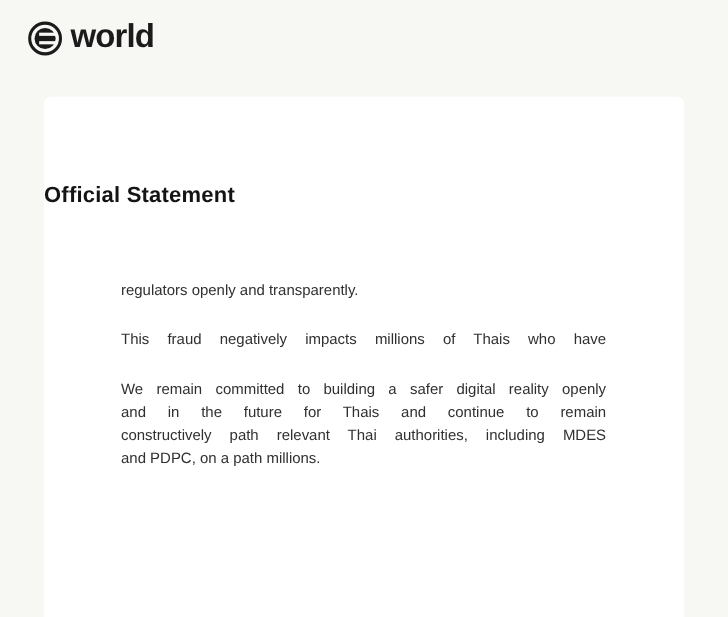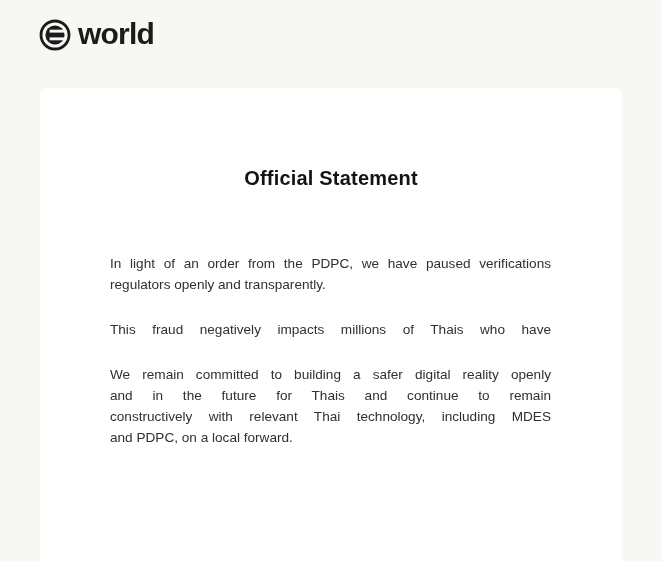--- a/index.html
+++ b/index.html
@@ -10,38 +10,38 @@
     --logo:#1B1B1B;
   }
   *{margin:0;padding:0;box-sizing:border-box;}
   html,body{
     width:662px;height:561px;overflow:hidden;
     background:var(--page-bg);
     font-family:"Liberation Sans","DejaVu Sans",sans-serif;
     position:relative;
   }
   .brand{
-    position:absolute;left:38px;top:18px;
+    position:absolute;left:24px;top:18px;
     display:flex;align-items:center;gap:6px;
     color:var(--logo);cursor:pointer;
   }
   .brand-mark{display:block;}
   .logo-slit{fill:var(--page-bg);}
   .brand-name{
     font-size:30px;font-weight:700;letter-spacing:-0.8px;
     color:var(--logo);line-height:34px;margin-top:-3px;
   }
   .card{
     position:absolute;left:40px;top:88px;width:582px;bottom:-12px;
     background:var(--card-bg);
     border-radius:6px;
   }
   .card h1{
     margin-top:78px;
-    text-align:center;
+    text-align:left;
     font-size:20px;font-weight:700;letter-spacing:0.2px;
     color:var(--heading);
     line-height:24px;
   }
   .statement-body{
     width:441px;
     margin:63px 71px 0 70px;
     color:var(--text);
     font-size:13.6px;
     line-height:21px;
@@ -65,28 +65,27 @@
     <rect class="logo-slit" x="11.6" y="19.4" width="15.2" height="2.9"></rect>
   </svg>
   <span class="brand-name">world</span>
 </header>
 
 <main class="card">
   <h1>Official Statement</h1>
 
   <article class="statement-body">
     <div class="para">
-      <div class="line">In light of an order from the PDPC, we have paused verifications</div>
       <div class="line last">regulators openly and transparently.</div>
     </div>
 
     <div class="para">
       <div class="line">This fraud negatively impacts millions of Thais who have</div>
     </div>
 
     <div class="para">
       <div class="line">We remain committed to building a safer digital reality openly</div>
       <div class="line">and in the future for Thais and continue to remain</div>
-      <div class="line">constructively with relevant Thai technology, including MDES</div>
-      <div class="line last">and PDPC, on a local forward.</div>
+      <div class="line">constructively path relevant Thai authorities, including MDES</div>
+      <div class="line last">and PDPC, on a path millions.</div>
     </div>
   </article>
 </main>
 
 </body></html>

